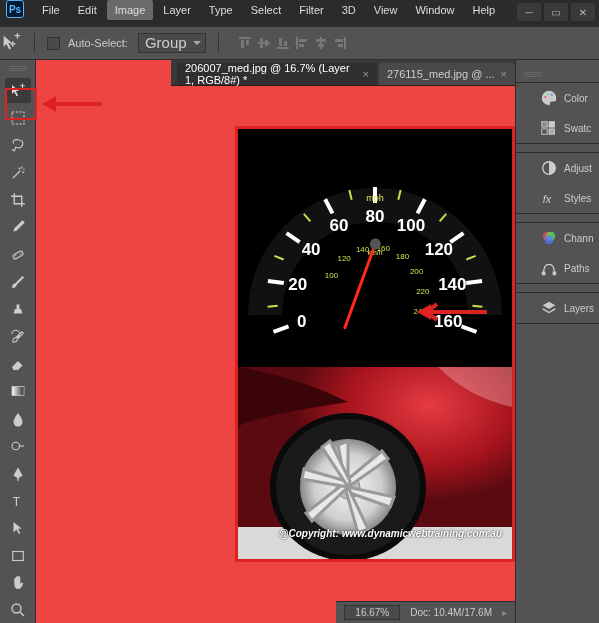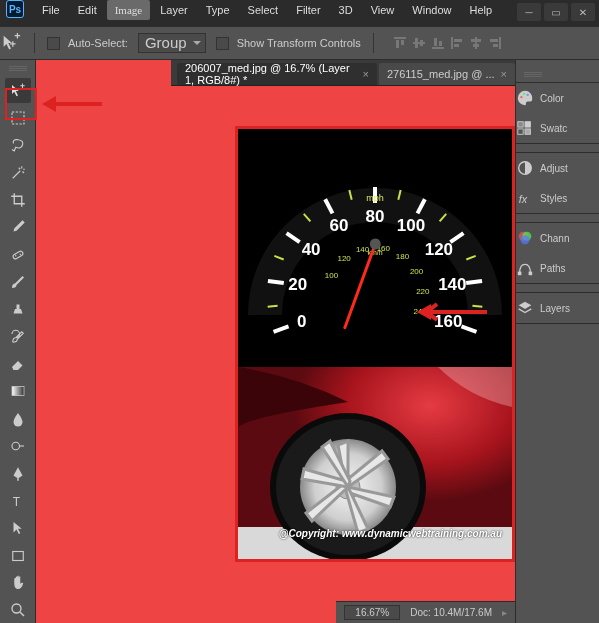--- a/index.html
+++ b/index.html
@@ -1,21 +1,21 @@
 <!DOCTYPE html>
 <html><head>
 <meta charset="utf-8">
 <style>
   * { box-sizing: border-box; margin: 0; padding: 0; font-family: Tahoma, sans-serif; }
   body { background: #535353; width: 599px; height: 623px; overflow: hidden; color: #ccc; font-size: 11px; position: relative; }
   .titlebar { background: #2b2b2b; height: 26px; display: flex; align-items: flex-start; padding-left: 6px; position: relative; }
   .ps-logo { width: 18px; height: 18px; background: #001c33; border: 1px solid #57b4ff; border-radius: 3px; display: flex; align-items: center; justify-content: center; color: #5fb4ff; font-size: 10px; font-weight: bold; margin-right: 10px; }
   .menus { display: flex; gap: 2px; }
   .menu-item { padding: 4px 8px; cursor: default; color: #ddd; }
-  .menu-item.active { background: #6a6a6a; border-radius: 2px; font-family: Liberation Serif, serif; }
+  .menu-item.active { background: #6a6a6a; border-radius: 2px; }
   .win-controls { position: absolute; right: 4px; top: 3px; display: flex; gap: 3px; }
   .winbtn { width: 24px; height: 18px; background: #3a3a3a; display: flex; align-items: center; justify-content: center; color: #bbb; font-size: 10px; border-radius: 2px; }
   .optbar { height: 34px; background: #535353; border-top: 1px solid #2d2d2d; border-bottom: 1px solid #2d2d2d; display: flex; align-items: center; gap: 10px; }
   .optbar .tool-ico { width: 22px; height: 22px; display: flex; align-items: center; justify-content: center; }
   .dd { background: #4a4a4a; border: 1px solid #333; padding: 2px 18px 2px 6px; position: relative; color: #ccc; font-size: 15px; height: 20px; line-height: 14px; }
   .dd:after { content: ""; position: absolute; right: 4px; top: 7px; border: 4px solid transparent; border-top-color: #aaa; }
   .cb { width: 13px; height: 13px; border: 1px solid #333; background: #4a4a4a; display: inline-block; vertical-align: middle; margin-right: 4px; }
   .optgrp { display: flex; align-items: center; gap: 4px; }
   .align-iconset { display: flex; gap: 3px; margin-left: 6px; }
   .aicon { width: 16px; height: 16px; opacity: .3; }
@@ -41,21 +41,21 @@
   .canvas-outline { border: 3px solid #dd2222; padding: 0; position: relative; }
   .canvas { width: 274px; height: 430px; background: #000; position: relative; overflow: hidden; }
   .speedo { position: absolute; top: 6px; left: 50%; transform: translateX(-50%); }
   .car { position: absolute; bottom: 0; left: 0; right: 0; height: 192px; }
   .copyright { position: absolute; right: 10px; bottom: 20px; color: #fff; font-size: 10px; font-style: italic; font-weight: bold; text-shadow: 0 0 2px #000; }
 
   .statusbar { height: 22px; background: #535353; border-top: 1px solid #2d2d2d; display: flex; align-items: center; padding: 0 8px; gap: 10px; font-size: 10px; color: #ccc; }
   .statusbar .fld { background: #4a4a4a; border: 1px solid #333; padding: 1px 10px; }
 
   .rightpanel { width: 84px; background: #535353; border-left: 1px solid #2d2d2d; display: flex; flex-direction: column; padding-top: 10px; }
-  .panel-entry { height: 30px; display: flex; align-items: center; gap: 6px; padding-left: 0; color: #ccc; font-size: 10px; }
+  .panel-entry { height: 30px; display: flex; align-items: center; gap: 6px; padding-left: 24px; color: #ccc; font-size: 10px; }
   .panel-entry .pico { width: 18px; height: 18px; display: flex; align-items: flex-end; justify-content: center; }
   .panel-gap { height: 8px; }
   .panel-block { background: #535353; border-top: 1px solid #2d2d2d; border-bottom: 1px solid #2d2d2d; }
 
   .grabber { width: 18px; height: 6px; margin: 2px auto 4px; display: flex; flex-direction: column; gap: 1px; }
   .grabber span { height: 1px; background: #666; }
 
   .needle { position: absolute; left: 50%; top: 116px; width: 3px; height: 90px; background: #ff2a1a; transform-origin: top center; transform: rotate(20deg) translateX(-50%); border-radius: 2px; }
   .needle:after { content: ""; position: absolute; top: -6px; left: -4px; width: 11px; height: 11px; background: #555; border-radius: 50%; }
 </style>
@@ -90,24 +90,20 @@
         <path fill="#ccc" d="M4 4 L4 16 L7 13 L10 19 L12 18 L9 12 L13 12 Z"></path>
         <path stroke="#ccc" stroke-width="1.4" fill="none" d="M16 4 L22 4 M19 1 L19 7 M14 10 L14 16 M11 13 L17 13"></path>
       </svg>
   </div>
   <div class="sep"></div>
   <div class="optgrp">
     <span class="cb"></span>
       <span>Auto-Select:</span>
   </div>
   <div class="dd">Group</div>
-  <div class="optgrp">
-    <span class="cb"></span>
-      <span>Show Transform Controls</span>
-  </div>
   <div class="sep"></div>
   <div class="align-iconset">
     <div class="aicon"><svg viewBox="0 0 16 16">
           <rect x="2" y="2" width="12" height="2" fill="#ccc"></rect>
           <rect x="4" y="5" width="3" height="8" fill="#ccc"></rect>
           <rect x="9" y="5" width="3" height="5" fill="#ccc"></rect>
         </svg></div>
     <div class="aicon"><svg viewBox="0 0 16 16">
           <rect x="2" y="7" width="12" height="2" fill="#ccc"></rect>
           <rect x="4" y="3" width="3" height="10" fill="#ccc"></rect>

